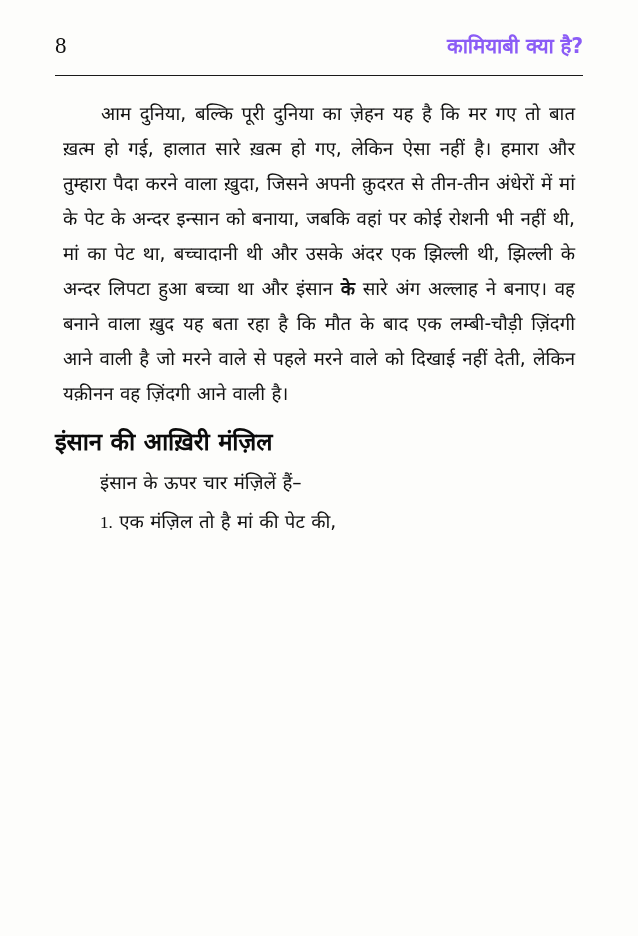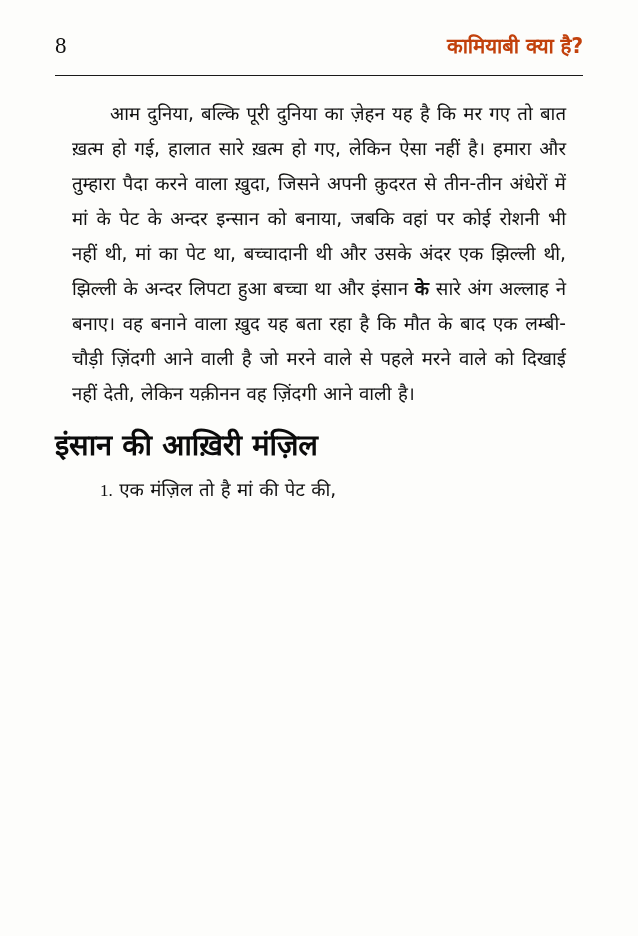--- a/index.html
+++ b/index.html
@@ -42,61 +42,61 @@
     font-size: 23px;
     line-height: 1;
     letter-spacing: 0.5px;
     color: #111;
   }
   .running-title {
     font-family: "DejaVu Sans", "Liberation Sans", sans-serif;
     font-size: 20.5px;
     font-weight: bold;
     line-height: 1;
-    color: #c2410c;
+    color: #8b5cf6;
     letter-spacing: -0.2px;
   }
   .rule {
     width: 100%;
     height: 0;
     border-top: 1.6px solid #1a1a1a;
     margin-top: 7px;
     margin-bottom: 0;
   }
   
   .body-text {
     font-family: "DejaVu Sans", "Liberation Sans", sans-serif;
     font-size: 18.6px;
     line-height: 35px;
     color: #111;
     text-align: justify;
     text-justify: inter-word;
     word-spacing: 0.5px;
   }
   .para {
-    margin: 17px;
+    margin: 8px;
     text-indent: 38px;
     text-align: justify;
   }
   .para.no-indent {
     text-indent: 0;
   }
   .para:last-child {
     text-align: left;
   }
   .p1 {
     margin-top: 20px;
   }
   b.inline-bold {
     font-weight: bold;
   }
   
   .section-heading {
     font-family: "DejaVu Sans", "Liberation Sans", sans-serif;
-    font-size: 29px;
+    font-size: 24px;
     font-weight: bold;
     color: #0b0b0b;
     line-height: 34px;
     margin: 14px 0 6px 0;
     letter-spacing: -0.2px;
   }
   
   .lead-in {
     margin: 0;
     padding-left: 45px;
@@ -131,20 +131,21 @@
       <span class="running-title">कामियाबी क्या है?</span>
     </div>
     <div class="rule"></div>
 
     <div class="body-text">
 
       <p class="para p1"><span>आम दुनिया, बल्कि पूरी दुनिया का ज़ेहन यह है कि मर गए तो बात ख़त्म हो गई, हालात सारे ख़त्म हो गए, लेकिन ऐसा नहीं है। हमारा और तुम्हारा पैदा करने वाला ख़ुदा, जिसने अपनी क़ुदरत से तीन-तीन अंधेरों में मां के पेट के अन्दर इन्सान को बनाया, जबकि वहां पर कोई रोशनी भी नहीं थी, मां का पेट था, बच्चादानी थी और उसके अंदर एक झिल्ली थी, झिल्ली के अन्दर लिपटा हुआ बच्चा था और इंसान </span><b class="inline-bold">के</b><span> सारे अंग अल्लाह ने बनाए। वह बनाने वाला ख़ुद यह बता रहा है कि मौत के बाद एक लम्बी-चौड़ी ज़िंदगी आने वाली है जो मरने वाले से पहले मरने वाले को दिखाई नहीं देती, लेकिन यक़ीनन वह ज़िंदगी आने वाली है।</span></p>
 
       <h2 class="section-heading">इंसान की आख़िरी मंज़िल</h2>
 
+      <p class="lead-in">इंसान के ऊपर चार मंज़िलें हैं–</p>
 
       <ol class="numbered-list">
         <li><span class="num">1.</span> <span>एक मंज़िल तो है मां की पेट की,</span></li>
       </ol>
 
 
     </div>
   </div>
 </div>
 

